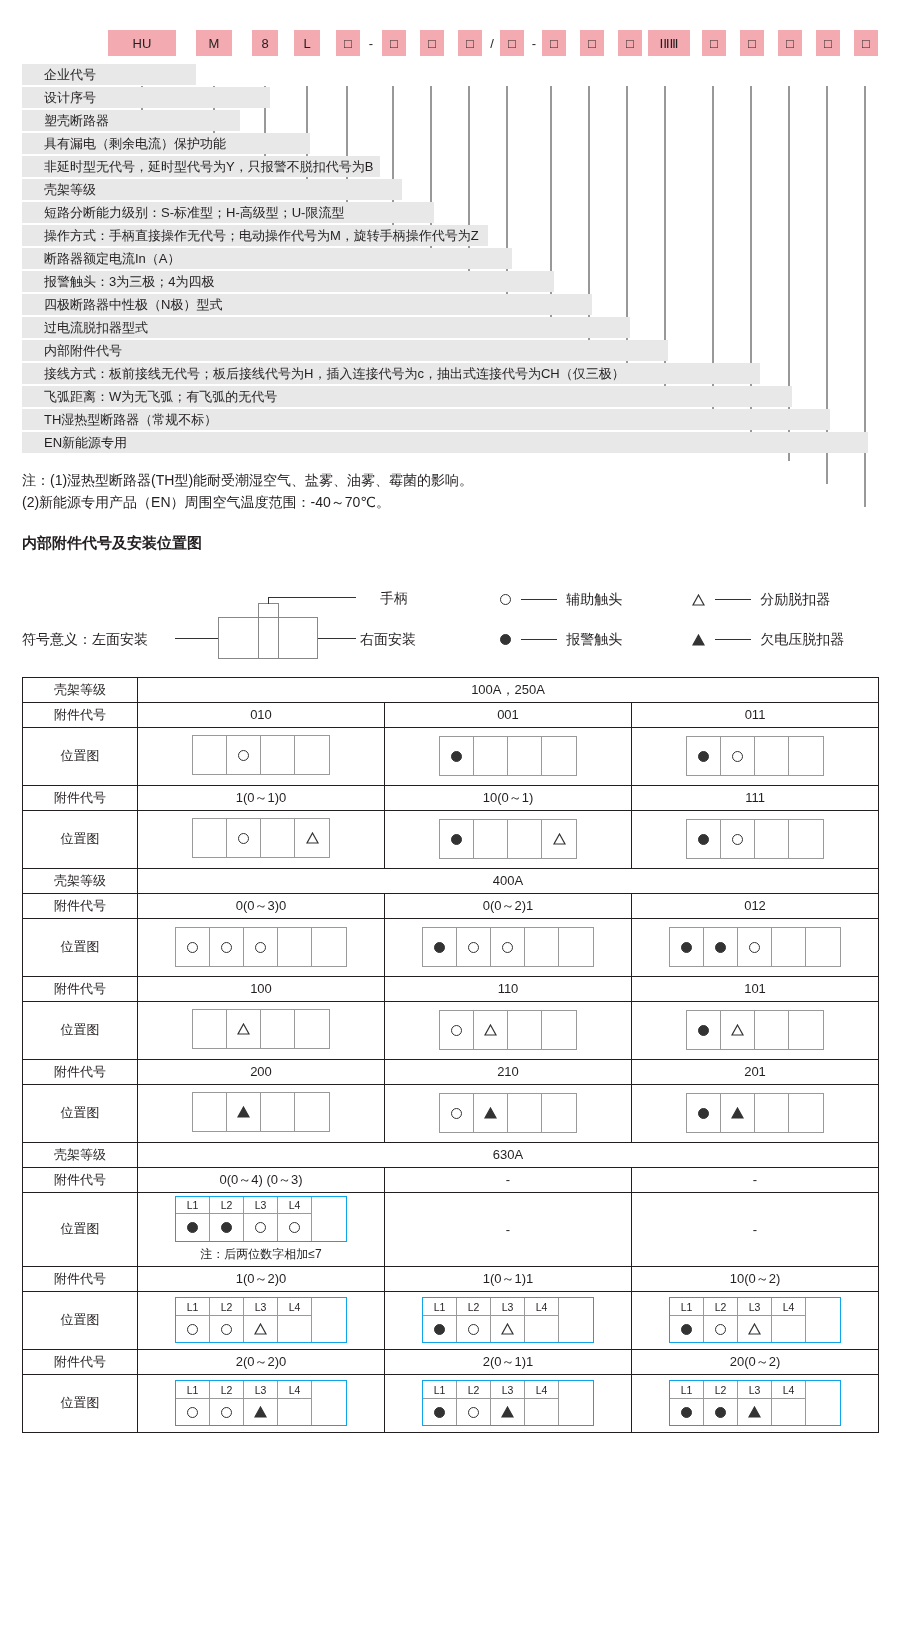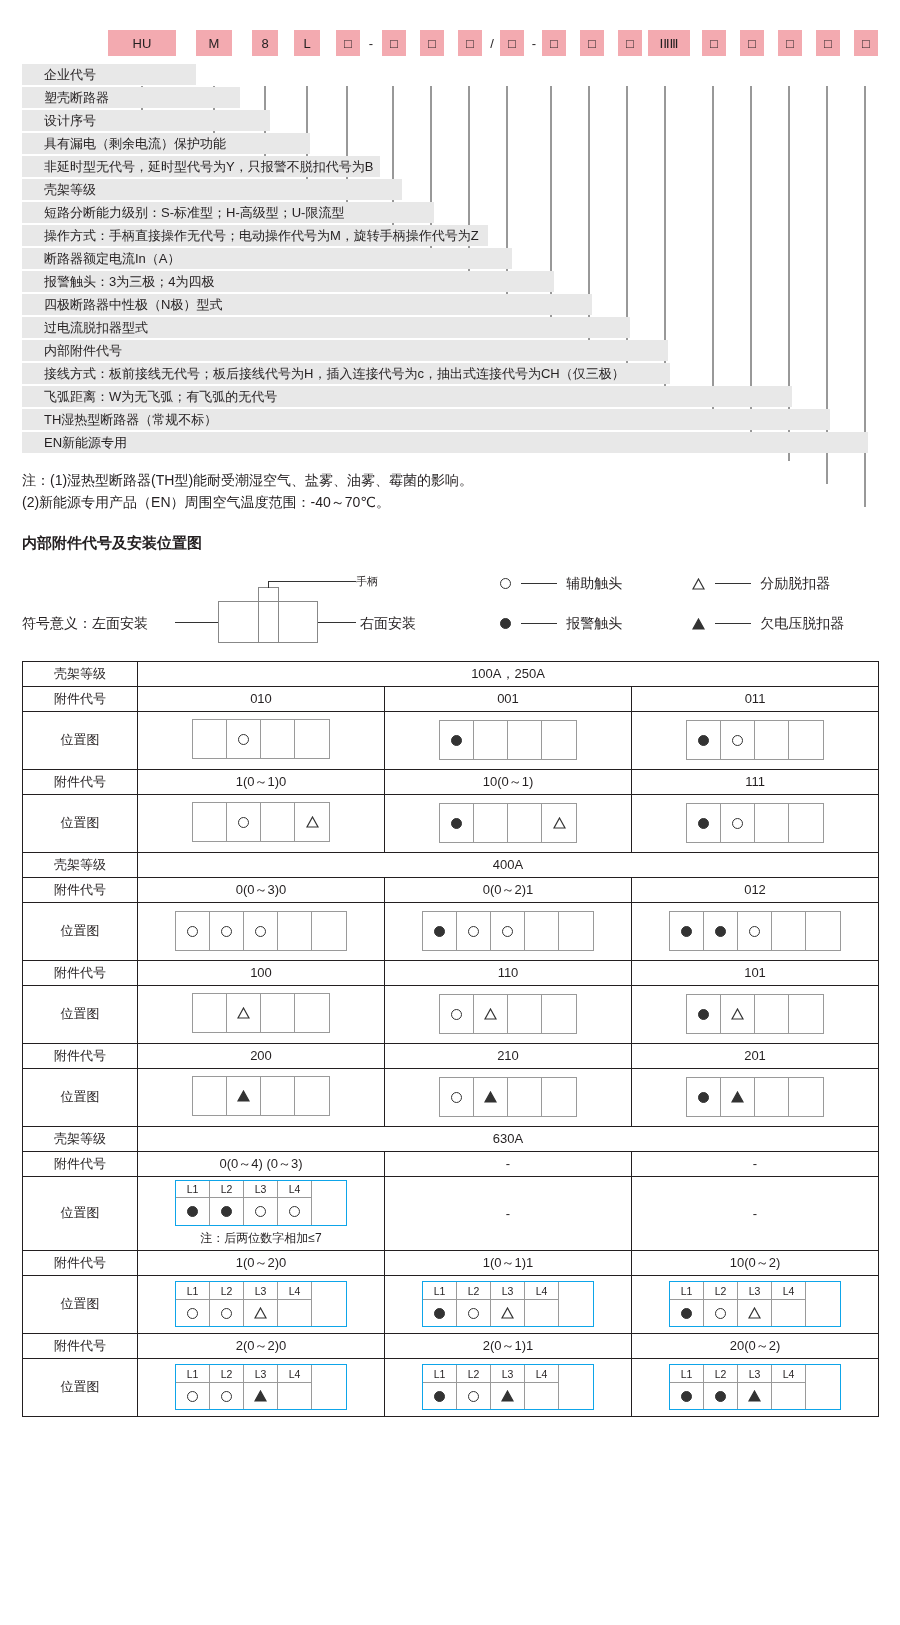--- a/index.html
+++ b/index.html
@@ -73,21 +73,21 @@
   
   .notes {
     margin: 14px 0 0 22px;
     font-size: 14px;
     line-height: 1.6;
     color: #231f20;
   }
 
   
   .section-title {
-    margin: 20px 0 10px 22px;
+    margin: 20px 0 26px 22px;
     font-size: 15px;
     font-weight: bold;
     color: #231f20;
   }
 
   
   .legend-wrap {
     position: relative;
     height: 90px;
     margin: 0 0 8px 0;
@@ -232,26 +232,26 @@
     <line x1="789" y1="0" x2="789" y2="375" stroke="#333" stroke-width="1"></line>
     <line x1="827" y1="0" x2="827" y2="398" stroke="#333" stroke-width="1"></line>
     <line x1="865" y1="0" x2="865" y2="421" stroke="#333" stroke-width="1"></line>
   </svg>
 
   <div class="desc-list">
     <div class="desc-row">
         <div class="desc-bar" style="width:174px;">企业代号</div>
       </div>
     <div class="desc-row">
+        <div class="desc-bar" style="width:248px;">设计序号</div>
+      </div>
+    <div class="desc-row">
         <div class="desc-bar" style="width:218px;">塑壳断路器</div>
       </div>
     <div class="desc-row">
-        <div class="desc-bar" style="width:248px;">设计序号</div>
-      </div>
-    <div class="desc-row">
         <div class="desc-bar" style="width:288px;">具有漏电（剩余电流）保护功能</div>
       </div>
     <div class="desc-row">
         <div class="desc-bar" style="width:358px;">非延时型无代号，延时型代号为Y，只报警不脱扣代号为B</div>
       </div>
     <div class="desc-row">
         <div class="desc-bar" style="width:380px;">壳架等级</div>
       </div>
     <div class="desc-row">
         <div class="desc-bar" style="width:412px;">短路分断能力级别：S-标准型；H-高级型；U-限流型</div>
@@ -268,21 +268,21 @@
     <div class="desc-row">
         <div class="desc-bar" style="width:570px;">四极断路器中性极（N极）型式</div>
       </div>
     <div class="desc-row">
         <div class="desc-bar" style="width:608px;">过电流脱扣器型式</div>
       </div>
     <div class="desc-row">
         <div class="desc-bar" style="width:646px;">内部附件代号</div>
       </div>
     <div class="desc-row">
-        <div class="desc-bar" style="width:648px;">接线方式：板前接线无代号；板后接线代号为H，插入连接代号为c，抽出式连接代号为CH（仅三极）</div>
+        <div class="desc-bar" style="width:738px;">接线方式：板前接线无代号；板后接线代号为H，插入连接代号为c，抽出式连接代号为CH（仅三极）</div>
       </div>
     <div class="desc-row">
         <div class="desc-bar" style="width:770px;">飞弧距离：W为无飞弧；有飞弧的无代号</div>
       </div>
     <div class="desc-row">
         <div class="desc-bar" style="width:808px;">TH湿热型断路器（常规不标）</div>
       </div>
     <div class="desc-row">
         <div class="desc-bar" style="width:846px;">EN新能源专用</div>
       </div>
@@ -298,21 +298,21 @@
   <div class="legend-wrap">
 
     <div class="legend-box" style="left:218px;top:38px;width:100px;height:42px;"></div>
     <div class="legend-line" style="left:258px;top:38px;width:1px;height:42px;background:#888;"></div>
     <div class="legend-line" style="left:278px;top:38px;width:1px;height:42px;background:#888;"></div>
 
     <div class="legend-box" style="left:258px;top:24px;width:21px;height:14px;border-bottom:none;background:#fff;"></div>
 
     <div class="legend-line" style="left:268px;top:18px;width:1px;height:7px;"></div>
     <div class="legend-line" style="left:268px;top:18px;width:88px;height:1px;"></div>
-    <div class="legend-label" style="left:356px;top:11px;font-size:11px;">手柄</div>
+    <div class="legend-label" style="left:380px;top:11px;font-size:14px;">手柄</div>
 
     <div class="legend-label" style="left:22px;top:52px;font-size:14px;">符号意义：左面安装</div>
     <div class="legend-line" style="left:175px;top:59px;width:43px;height:1px;"></div>
 
     <div class="legend-line" style="left:318px;top:59px;width:38px;height:1px;"></div>
     <div class="legend-label" style="left:360px;top:52px;font-size:14px;">右面安装</div>
 
     <div style="position:absolute;left:500px;top:12px;">
       <span class="sym sym-circle-o"></span>
       <span style="display:inline-block;width:36px;border-top:1px solid #333;vertical-align:middle;margin:0 6px;"></span>

